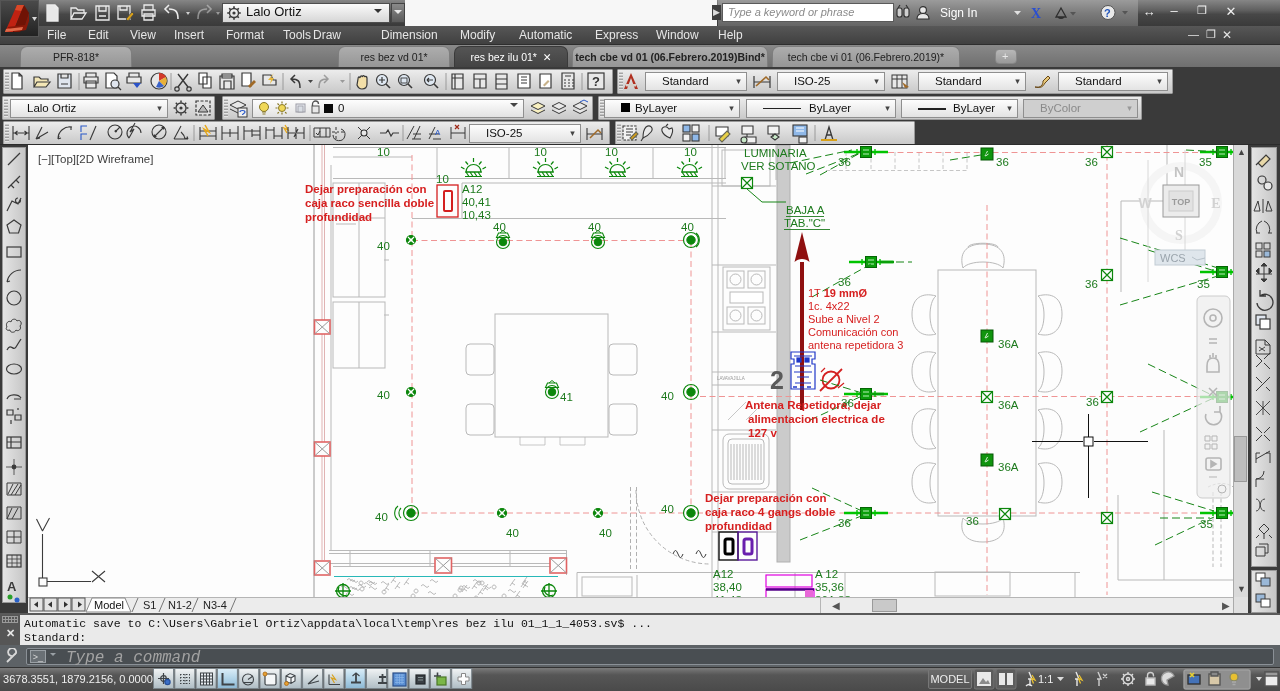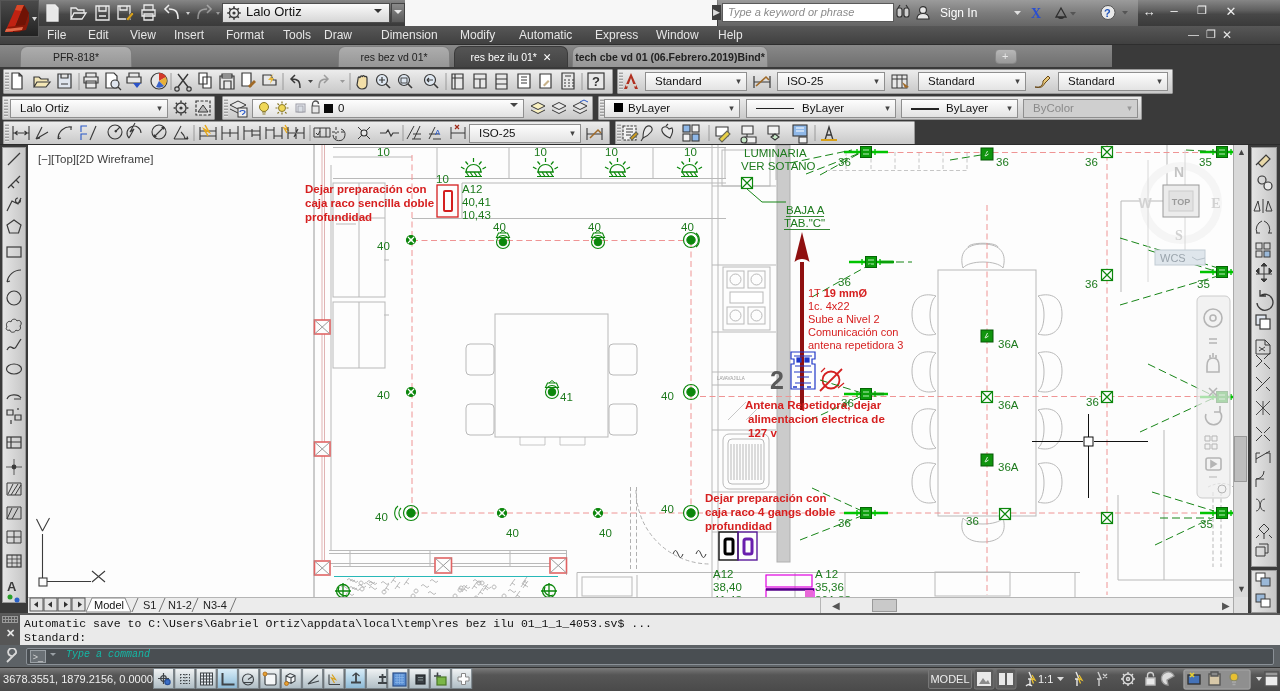--- a/index.html
+++ b/index.html
@@ -19,35 +19,35 @@
   font-style:italic; color:#8a8a8a; font-size:11px; line-height:17px; padding-left:5px; }
 .wbtn { color:#f0f0f0; font-size:13px; text-align:center; }
 
 
 #menubar { left:0; top:26px; width:1280px; height:19px;
   background:linear-gradient(#575757, #404040); border-bottom:1px solid #2e2e2e;
   color:#e6e6e6; font-size:12px; }
 #menubar span { position:absolute; top:2px; }
 
 
-#tabstrip { left:0; top:45px; width:1112px; height:22px;
+#tabstrip { left:0; top:45px; width:1280px; height:22px;
   background:linear-gradient(#898989, #6f6f6f); }
 .dtab { position:absolute; top:1px; height:21px; background:linear-gradient(#adadad,#969696);
   border:1px solid #7e7e7e; border-bottom:none; border-radius:7px 7px 0 0;
   color:#222; font-size:10.5px; text-align:center; line-height:20px; white-space:nowrap; overflow:hidden; }
 .dtab.active { background:linear-gradient(#555,#434343); color:#fff; border-color:#3a3a3a; }
 
 
 #toolbars { left:0; top:67px; width:1280px; height:78px; background:#3a3a3a; }
 .tpanel { position:absolute; background:linear-gradient(#ececec,#c9c9c9); border:1px solid #9a9a9a;
   border-radius:1px; }
 .grip { position:absolute; left:1px; top:2px; bottom:2px; width:4px;
   background:repeating-linear-gradient(#bbb 0 1px, #888 1px 2px, #eee 2px 3px); opacity:.7; }
 .combo { position:absolute; height:19px; background:linear-gradient(#fdfdfd,#e3e3e3);
-  border:1px solid #8f8f8f; font-size:11.5px; color:#111; line-height:17px; padding-left:9px; }
+  border:1px solid #8f8f8f; font-size:11.5px; color:#111; line-height:17px; padding-left:16px; }
 .combo .arr { position:absolute; right:2px; top:3px; width:11px; height:11px; color:#444;
   font-size:9px; line-height:11px; text-align:center; }
 
 
 #canvas { left:28px; top:145px; width:1205px; height:452px; background:#fdfdfd; }
 #cantop { left:0; top:144px; width:1280px; height:1px; background:#2c2c2c; }
 
 
 #ldock { left:0; top:145px; width:28px; height:468px; background:#3a3a3a; }
 #ldockpanel { left:2px; top:147px; width:24px; height:456px; background:linear-gradient(90deg,#e4e4e4,#c6c6c6); border:1px solid #999; }
@@ -69,21 +69,21 @@
 #cmdborder { left:0; top:613px; width:1280px; height:2px; background:#5a5a5a; }
 #cmdhist { left:0; top:615px; width:1280px; height:30px; background:#eaeaea;
   font-family:"Liberation Mono", monospace; font-size:11.5px; color:#111; }
 #cmdhistbar { left:0; top:615px; width:20px; height:30px; background:#565656; }
 #cmdinput { left:0; top:645px; width:1280px; height:22px; background:#5d6266; }
 #cmdfield { left:26px; top:648px; width:1248px; height:17px; background:#494e52;
   border:1px solid #8a9096; border-radius:2px; }
 #cmdprompt { left:30px; top:650px; width:16px; height:13px; background:#6a7075; border:1px solid #9aa0a5;
   color:#d8d8d8; font-size:9px; line-height:12px; text-align:center; }
 #cmdtext { left:66px; top:649px; font-family:"Liberation Mono", monospace; font-style:italic;
-  font-size:10px; color:#14b8a6; }
+  font-size:16px; color:#a3a3a3; }
 
 
 #statusbar { left:0; top:667px; width:1280px; height:24px;
   background:linear-gradient(#7b7b7b, #565656 30%, #4a4a4a); border-top:1px solid #333; }
 #coords { left:2px; top:670px; width:152px; height:18px; color:#f0f0f0; font-size:11px;
   line-height:18px; text-align:center; }
 .sgrp { position:absolute; top:669px; height:20px; color:#eee; font-size:11px; }
 </style>
 </head>
 <body>
@@ -168,37 +168,38 @@
   <div class="abs wbtn" style="left:1191px;top:4px;width:22px;font-size:11px;">❐</div>
   <div class="abs wbtn" style="left:1220px;top:4px;width:22px;">✕</div>
 
   <div class="abs" id="menubar">
     <span style="left:47px">File</span>
       <span style="left:88px">Edit</span>
     <span style="left:130px">View</span>
       <span style="left:174px">Insert</span>
     <span style="left:226px">Format</span>
       <span style="left:283px">Tools</span>
-    <span style="left:324px">Draw</span>
+    <span style="left:313px">Draw</span>
       <span style="left:381px">Dimension</span>
     <span style="left:460px">Modify</span>
       <span style="left:519px">Automatic</span>
     <span style="left:595px">Express</span>
       <span style="left:656px">Window</span>
     <span style="left:718px">Help</span>
     <span style="left:1188px;font-size:11px">—</span>
     <span style="left:1206px;font-size:11px">❐</span>
     <span style="left:1222px;font-size:12px">✕</span>
   </div>
 
   <div class="abs" id="tabstrip">
     <div class="dtab" style="left:20px; width:112px;">PFR-818*</div>
     <div class="dtab" style="left:338px; width:112px;">res bez vd 01*</div>
     <div class="dtab active" style="left:454px; width:114px;">res bez ilu 01* &nbsp;✕</div>
     <div class="dtab" style="left:572px; width:196px;font-weight:bold;">tech cbe vd 01 (06.Febrero.2019)Bind*</div>
+    <div class="dtab" style="left:772px; width:188px;">tech cbe vi 01 (06.Febrero.2019)*</div>
     <div style="position:absolute;left:995px;top:4px;width:22px;height:15px;background:linear-gradient(#b8b8b8,#9a9a9a);border:1px solid #888;border-radius:4px;"></div>
     <div style="position:absolute;left:1002px;top:5px;width:9px;height:12px;color:#e8e8e8;font-size:11px;line-height:12px;">+</div>
   </div>
 
   <div class="abs" id="toolbars">
 
     <div class="tpanel" style="left:3px;top:2px;width:610px;height:25px;">
         <div class="grip"></div>
       </div>
     <svg class="abs" style="left:3px;top:2px" width="610" height="25" viewBox="0 0 610 25">

